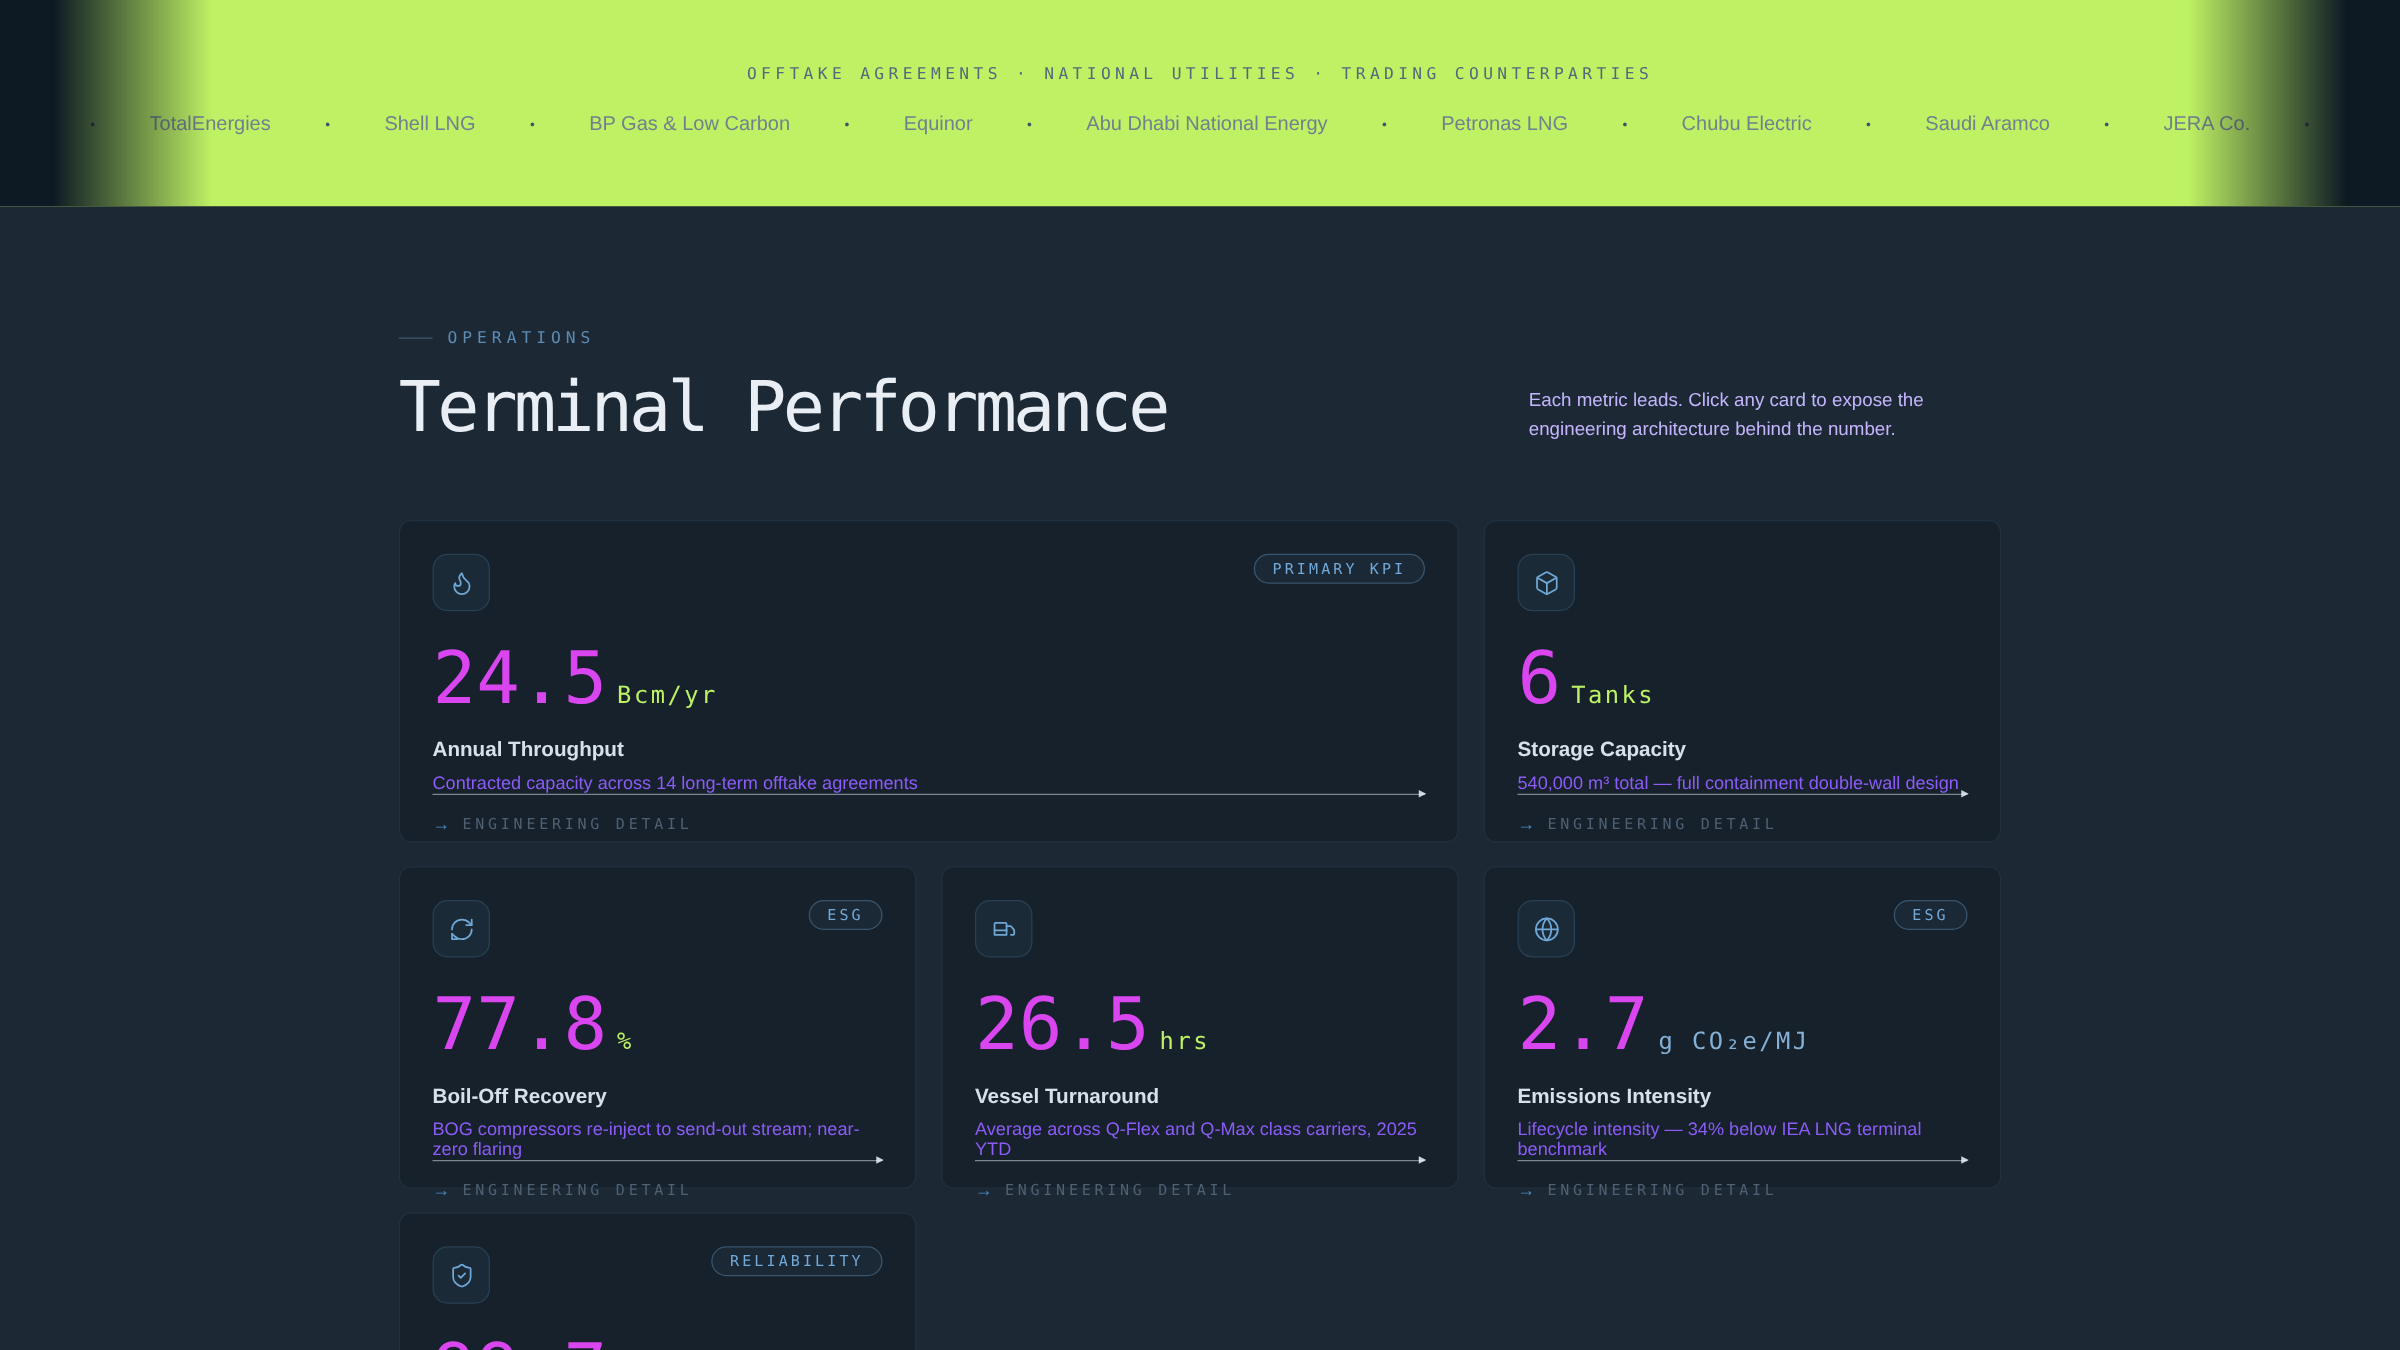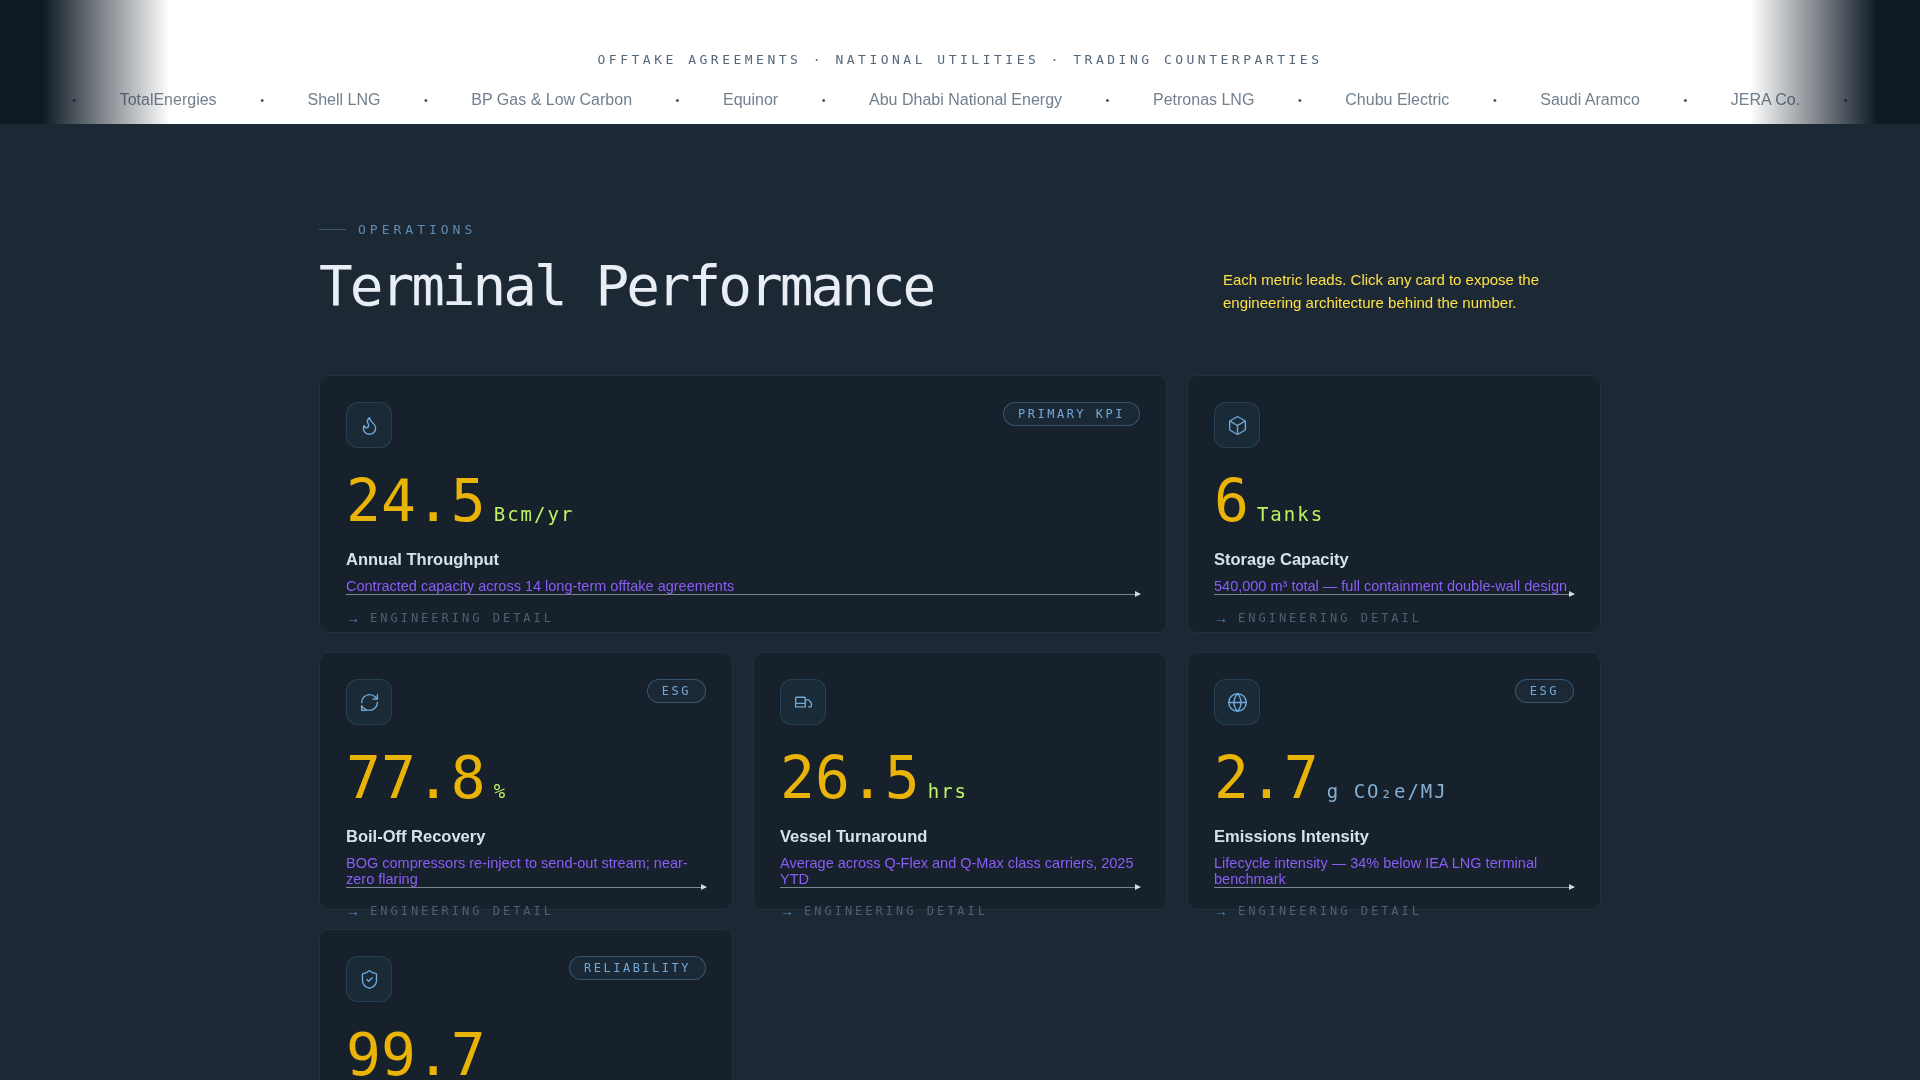--- a/index.html
+++ b/index.html
@@ -4,21 +4,21 @@
 <style>
   * { margin:0; padding:0; box-sizing:border-box; }
   html,body { width:1920px; height:1080px; overflow:hidden; }
   body {
     background:#1c2935;
     font-family:"Liberation Sans", sans-serif;
     color:#d9e3ec;
   }
   
   .ticker-band {
-    position:relative; height:124px; background:#ffffff;
+    position:relative; height:165px; background:#bef264;
     padding-top:52px; overflow:hidden;
   }
   .ticker-heading {
     text-align:center;
     font-family:"DejaVu Sans Mono", monospace;
     font-size:13px; letter-spacing:3.5px; color:#54687c;
   }
   .ticker-row {
     margin-top:24px; display:flex; align-items:center;
     justify-content:space-between; white-space:nowrap;
@@ -41,21 +41,21 @@
     font-size:13px; letter-spacing:4px; color:#5e8bb4;
   }
   .eyebrow .dash { display:inline-block; width:27px; height:1px; background:#3d5871; margin-right:12px; }
   h1.page-title {
     margin-top:16px;
     font-family:"DejaVu Sans Mono", monospace;
     font-weight:500; font-size:56px; letter-spacing:-3px;
     color:#e9eef4;
   }
   .lede {
-    width:378px; font-size:15px; line-height:23px; color:#fde047;
+    width:378px; font-size:15px; line-height:23px; color:#c4b5fd;
     margin-bottom:4px;
   }
   
   .kpi-grid {
     margin-top:57px;
     display:grid; grid-template-columns:repeat(3,1fr);
     grid-auto-rows:258px; gap:19px 20px;
   }
   .card {
     background:#16212c; border:1px solid #223140; border-radius:10px;
@@ -73,21 +73,21 @@
   .badge {
     margin-left:auto;
     font-family:"DejaVu Sans Mono", monospace;
     font-size:12px; letter-spacing:2.5px; color:#72a9d8;
     border:1px solid rgba(114,169,216,0.35); background:rgba(114,169,216,0.06);
     border-radius:999px; padding:5px 14px; line-height:1;
   }
   .value-row { display:flex; align-items:baseline; margin-top:24px; }
   .value {
     font-family:"DejaVu Sans Mono", monospace;
-    font-size:58px; line-height:1; color:#eab308; font-weight:400;
+    font-size:58px; line-height:1; color:#d946ef; font-weight:400;
   }
   .unit {
     font-family:"DejaVu Sans Mono", monospace;
     font-size:19px; letter-spacing:2px; color:#bef264; margin-left:8px;
   }
   .unit.bright { color:#85b0d6; }
   .card-title { margin-top:20px; font-size:16.5px; font-weight:700; color:#d7e1ea; }
   .card-desc  { margin-top:9px;  font-size:14.5px; color:#8b5cf6; }
   .card-cta {
     margin-top:auto; position:relative;

